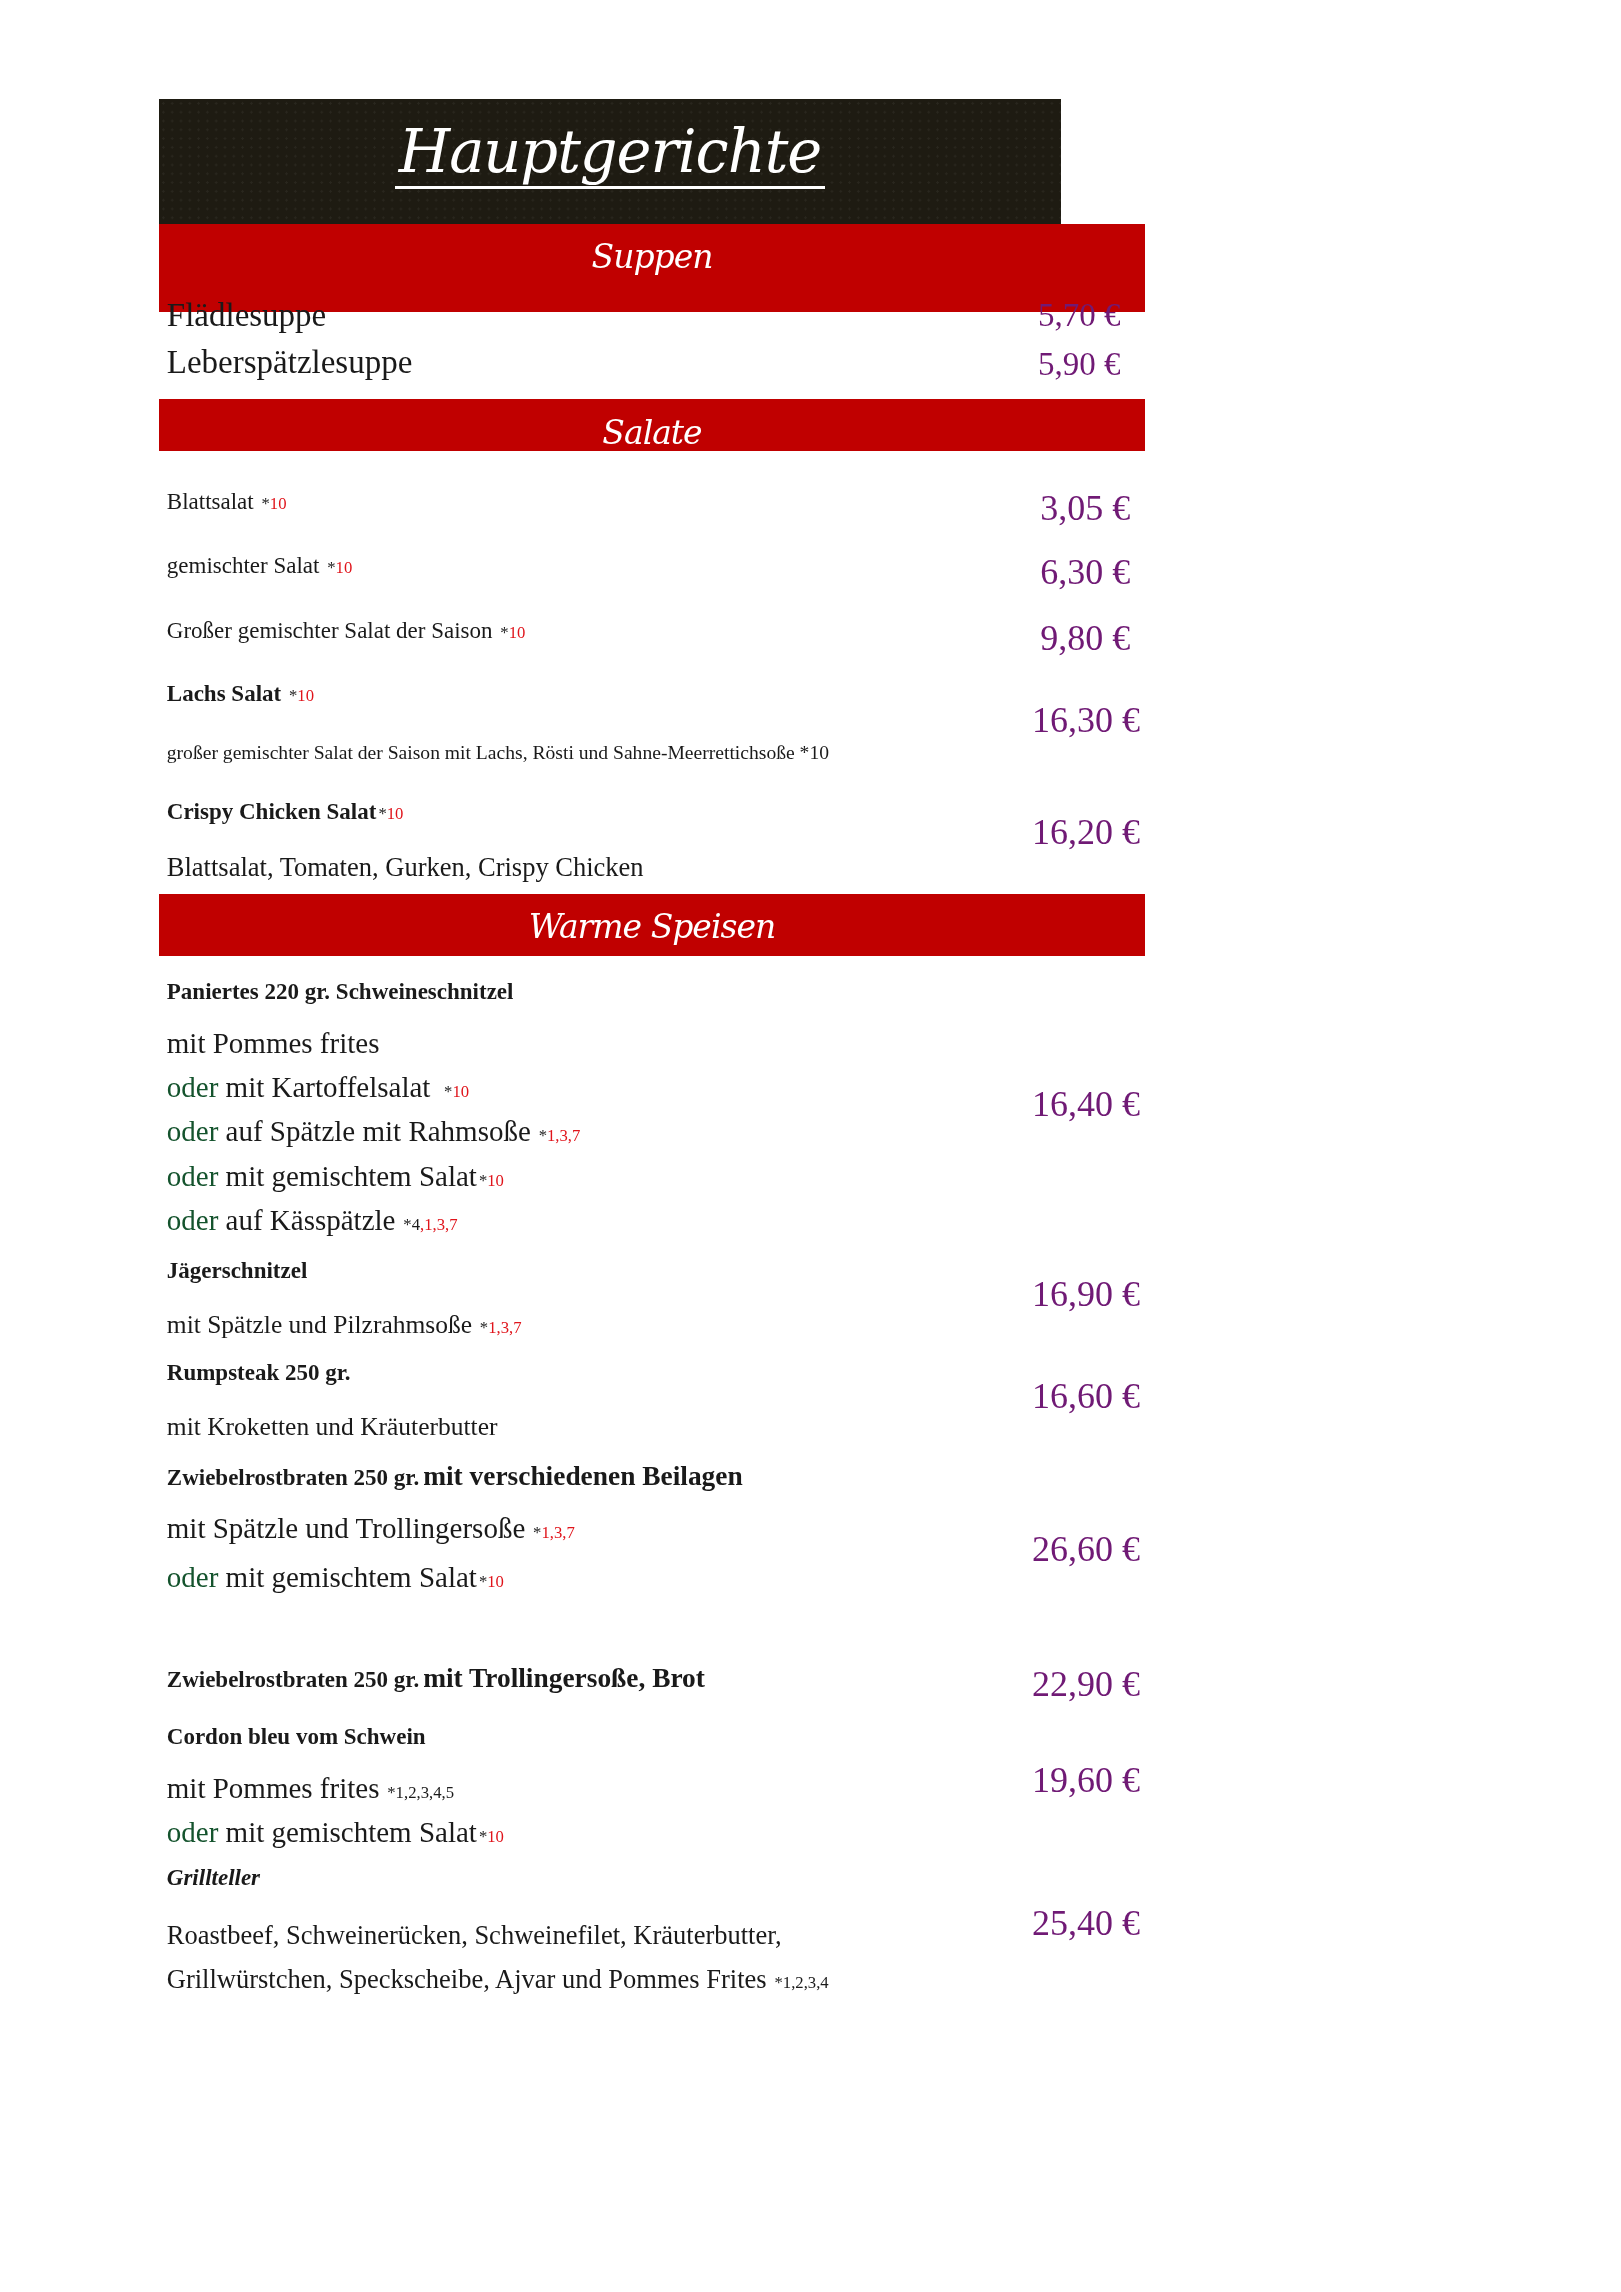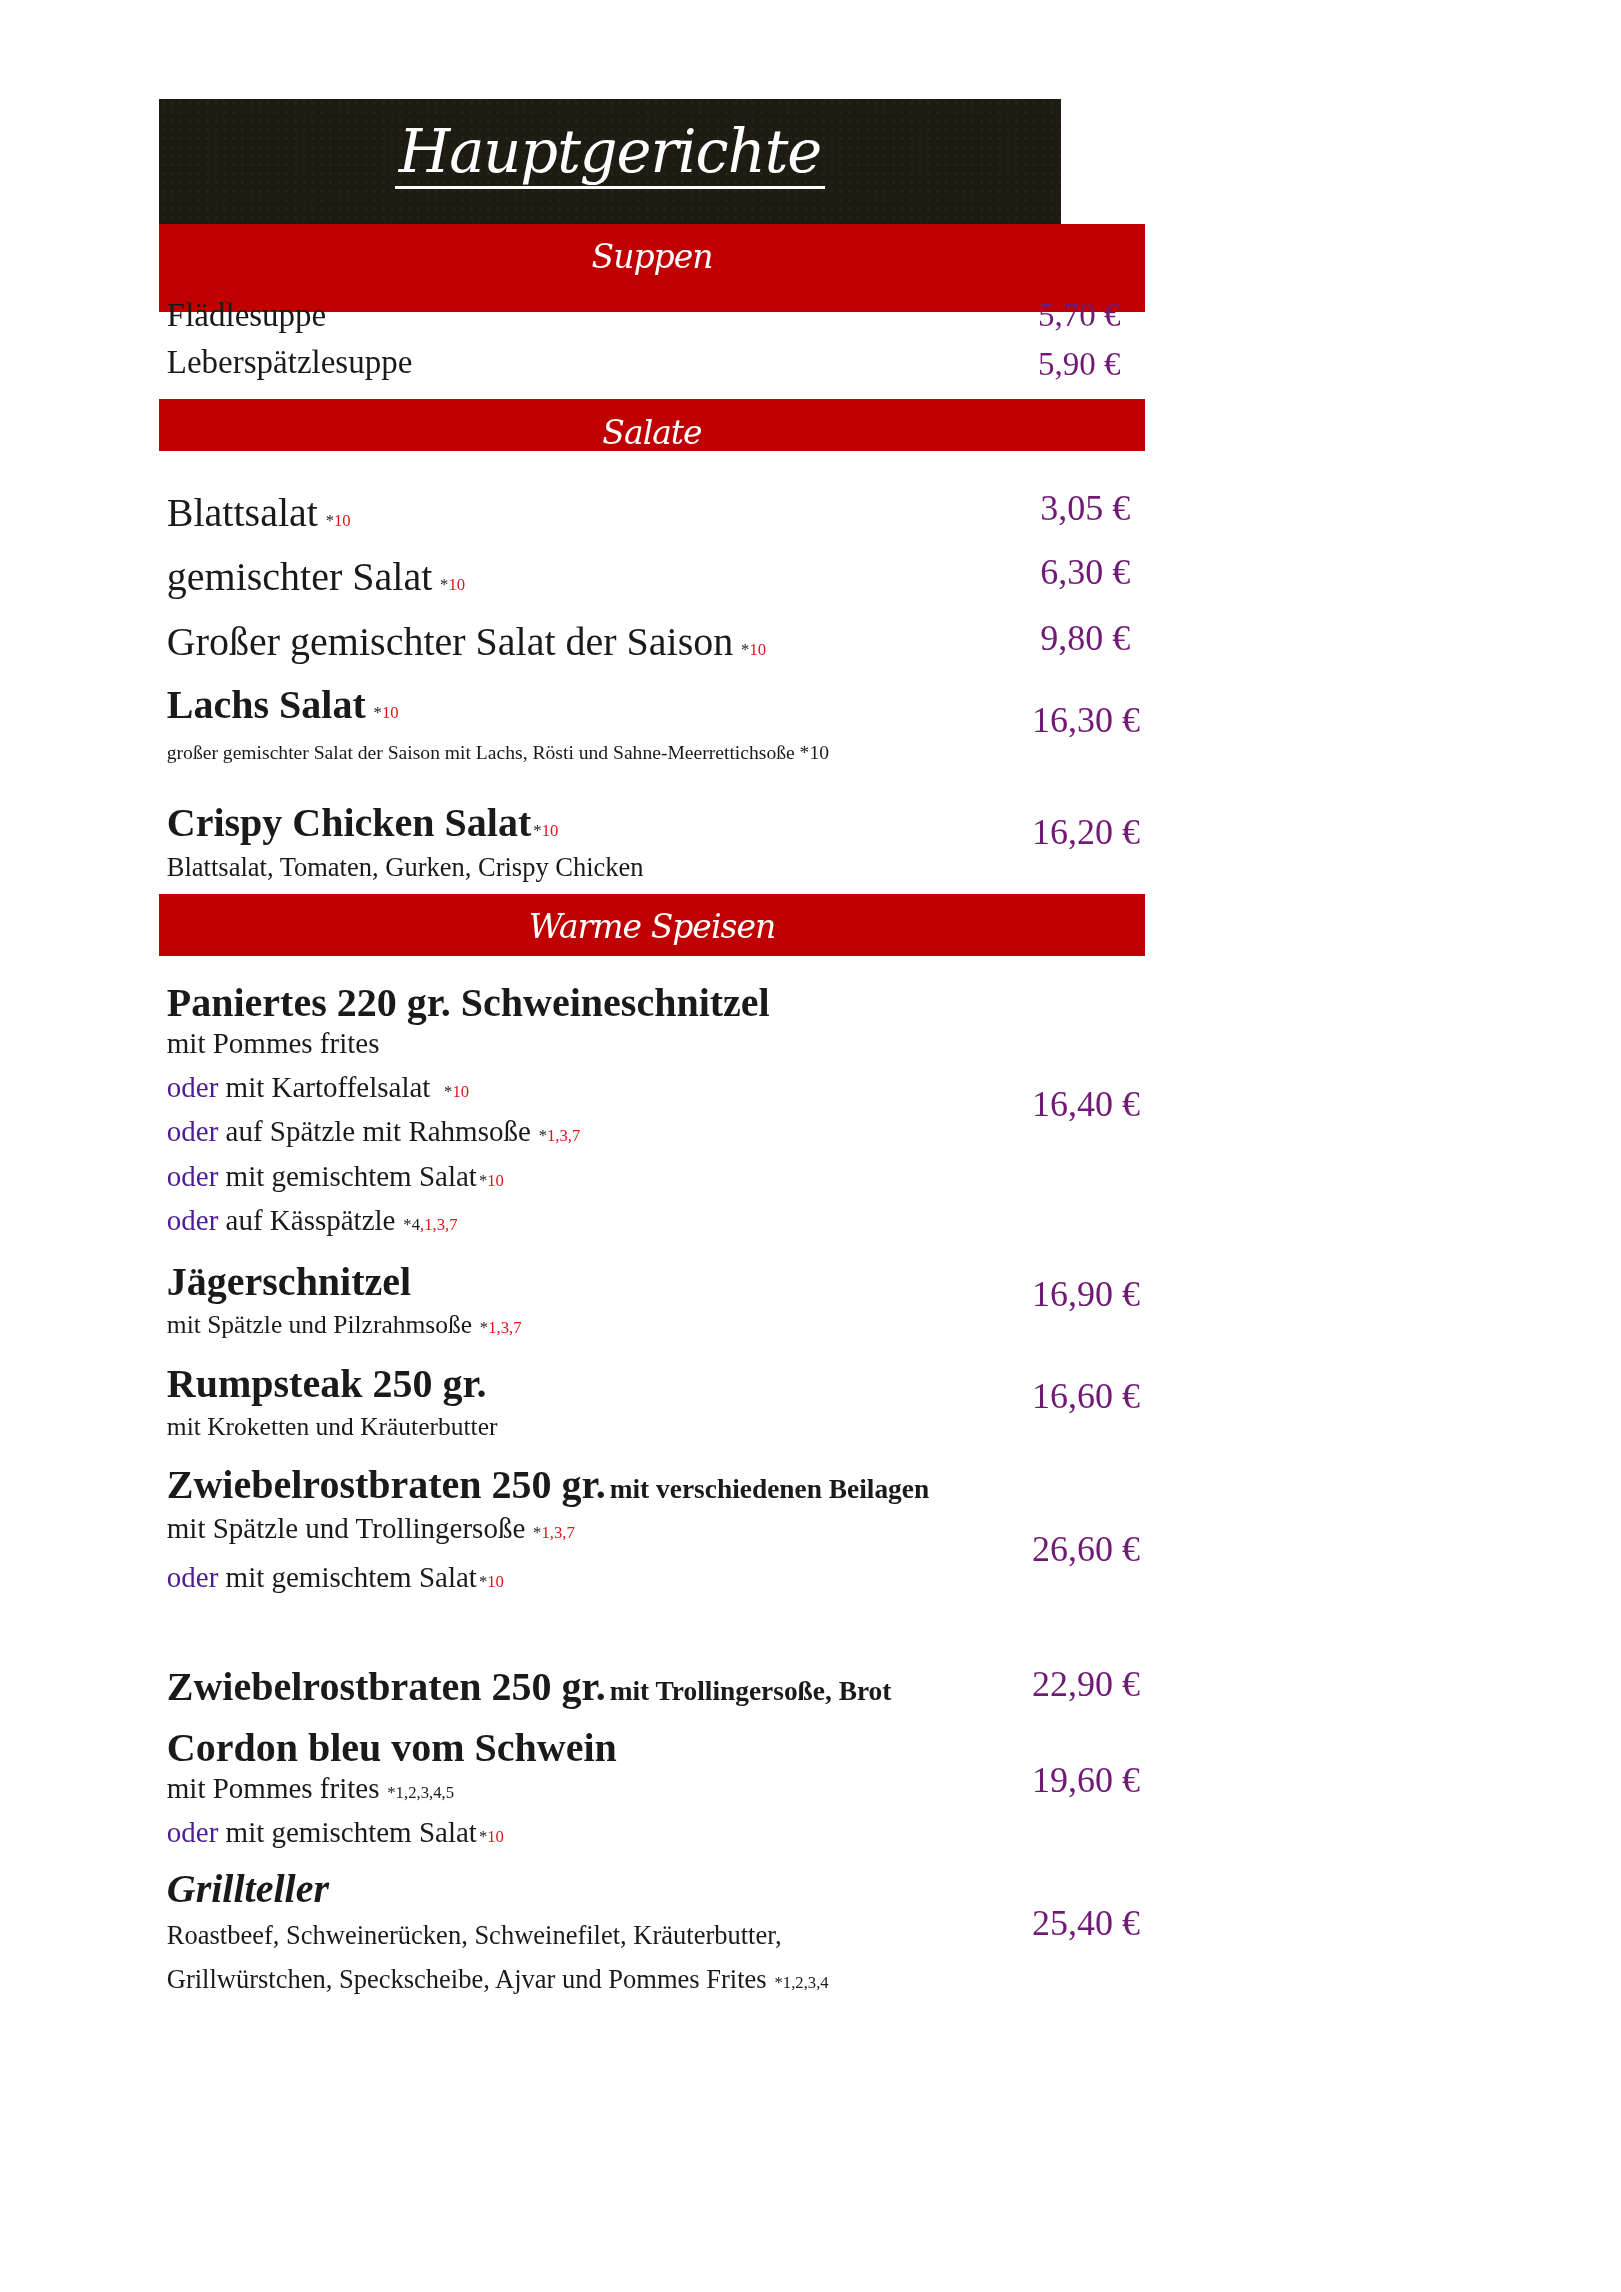--- a/index.html
+++ b/index.html
@@ -13,29 +13,29 @@
     .title-text { position: absolute; left: 0; right: 0; top: 17.6px; text-align: center;
                   font-family: "DejaVu Serif", "Liberation Serif", serif; font-style: italic;
                   font-size: 59px; color: #ffffff; letter-spacing: -1px; }
     .title-text span { border-bottom: 3.9px solid #ffffff; padding: 0 3.9px 0 3.9px; line-height: 1.15; }
     .cat-bar { position: absolute; left: 0; width: 986px; background: #c00000; text-align: center; }
     .cat-bar span { font-family: "DejaVu Serif", "Liberation Serif", serif; font-style: italic;
                     color: #ffffff; font-size: 33px; letter-spacing: -1px; display: inline-block; }
     .row { position: absolute; left: 7.8px; width: 970px; }
     .price { position: absolute; text-align: center; font-size: 36px; color: #701a75; white-space: nowrap; }
     .name { font-size: 33px; white-space: nowrap; }
-    .big { font-size: 40px; }
+    .big { font-size: 23px; }
     .bold { font-weight: bold; }
     .desc { font-size: 29px; white-space: nowrap; }
     .small { font-size: 19.6px; white-space: nowrap; }
     .al { font-size: 16.7px; margin-left: 7.8px; }
     .al .ast { color: #1a1a1a; }
     .al .num { color: #e0141b; }
     .al.black .num { color: #1a1a1a; }
-    .oder { color: #4c1d95; }
+    .oder { color: #14532d; }
     .suffix { font-size: 27.4px; font-weight: bold; }
     .line { position: absolute; left: 7.8px; white-space: nowrap; }
   </style>
 </head>
 <body>
 
 <div class="page">
 
   <div class="title-bar">
     <div class="title-text"><span>Hauptgerichte</span></div>

